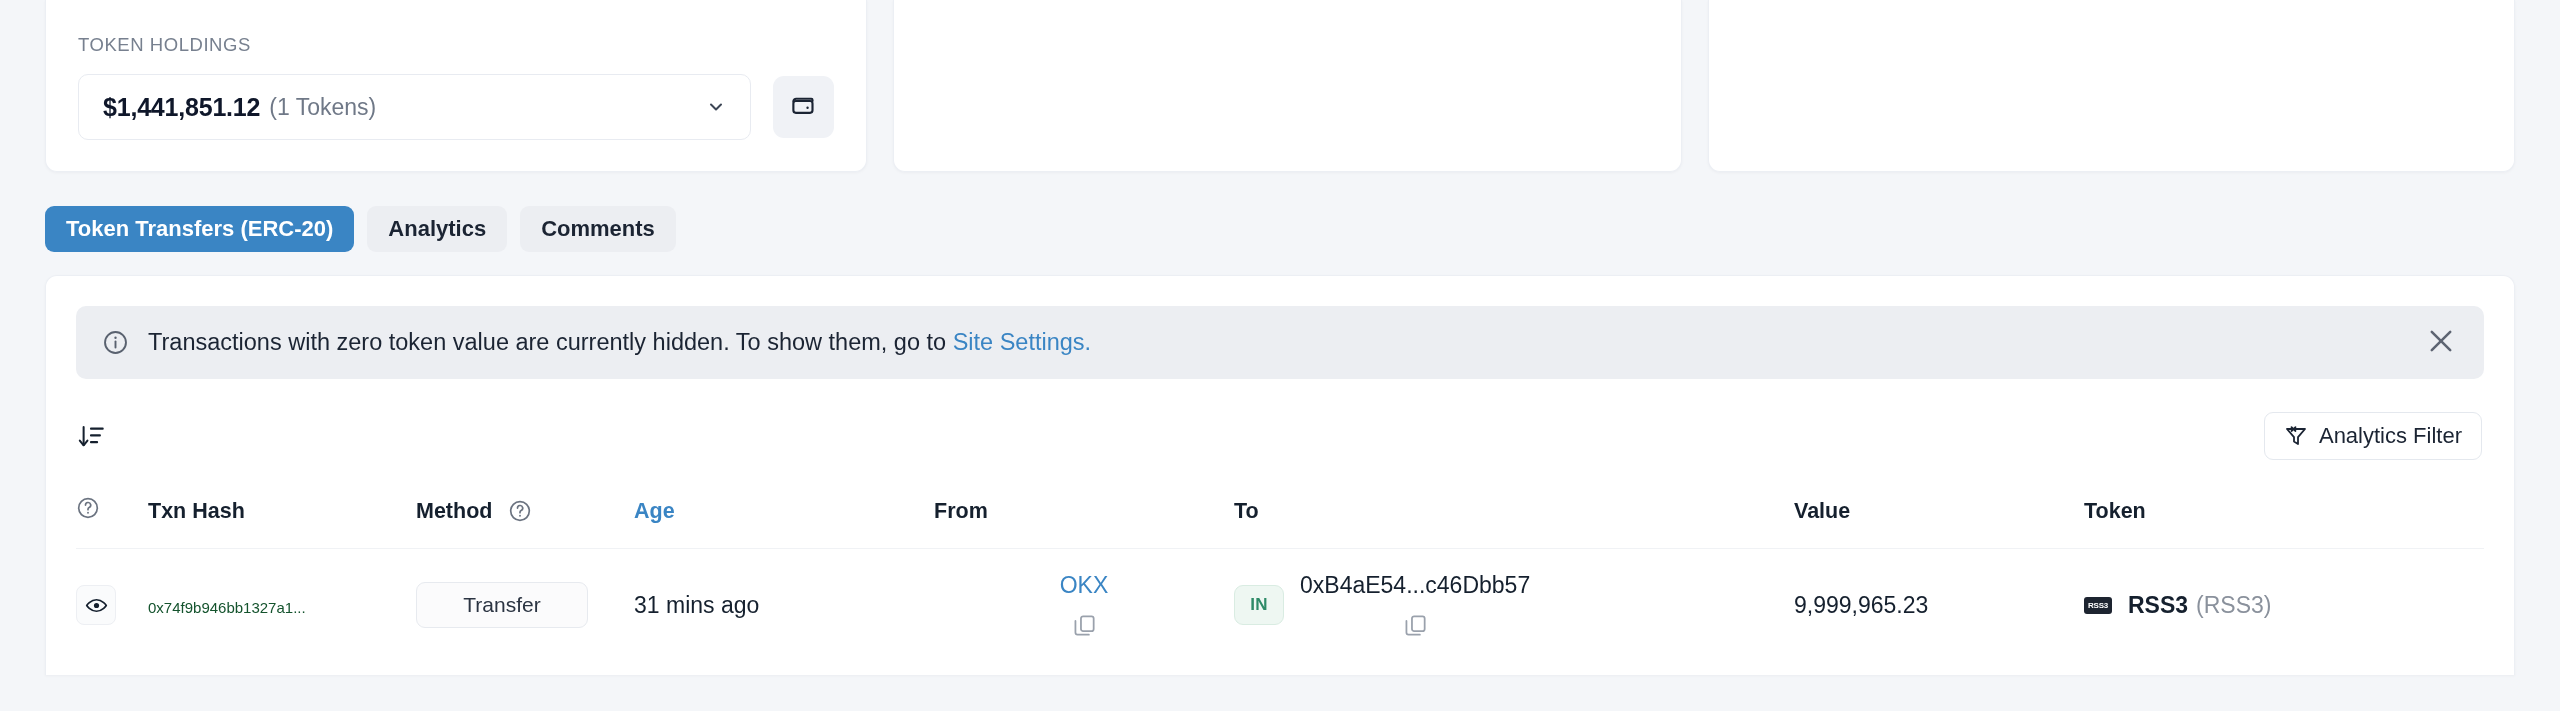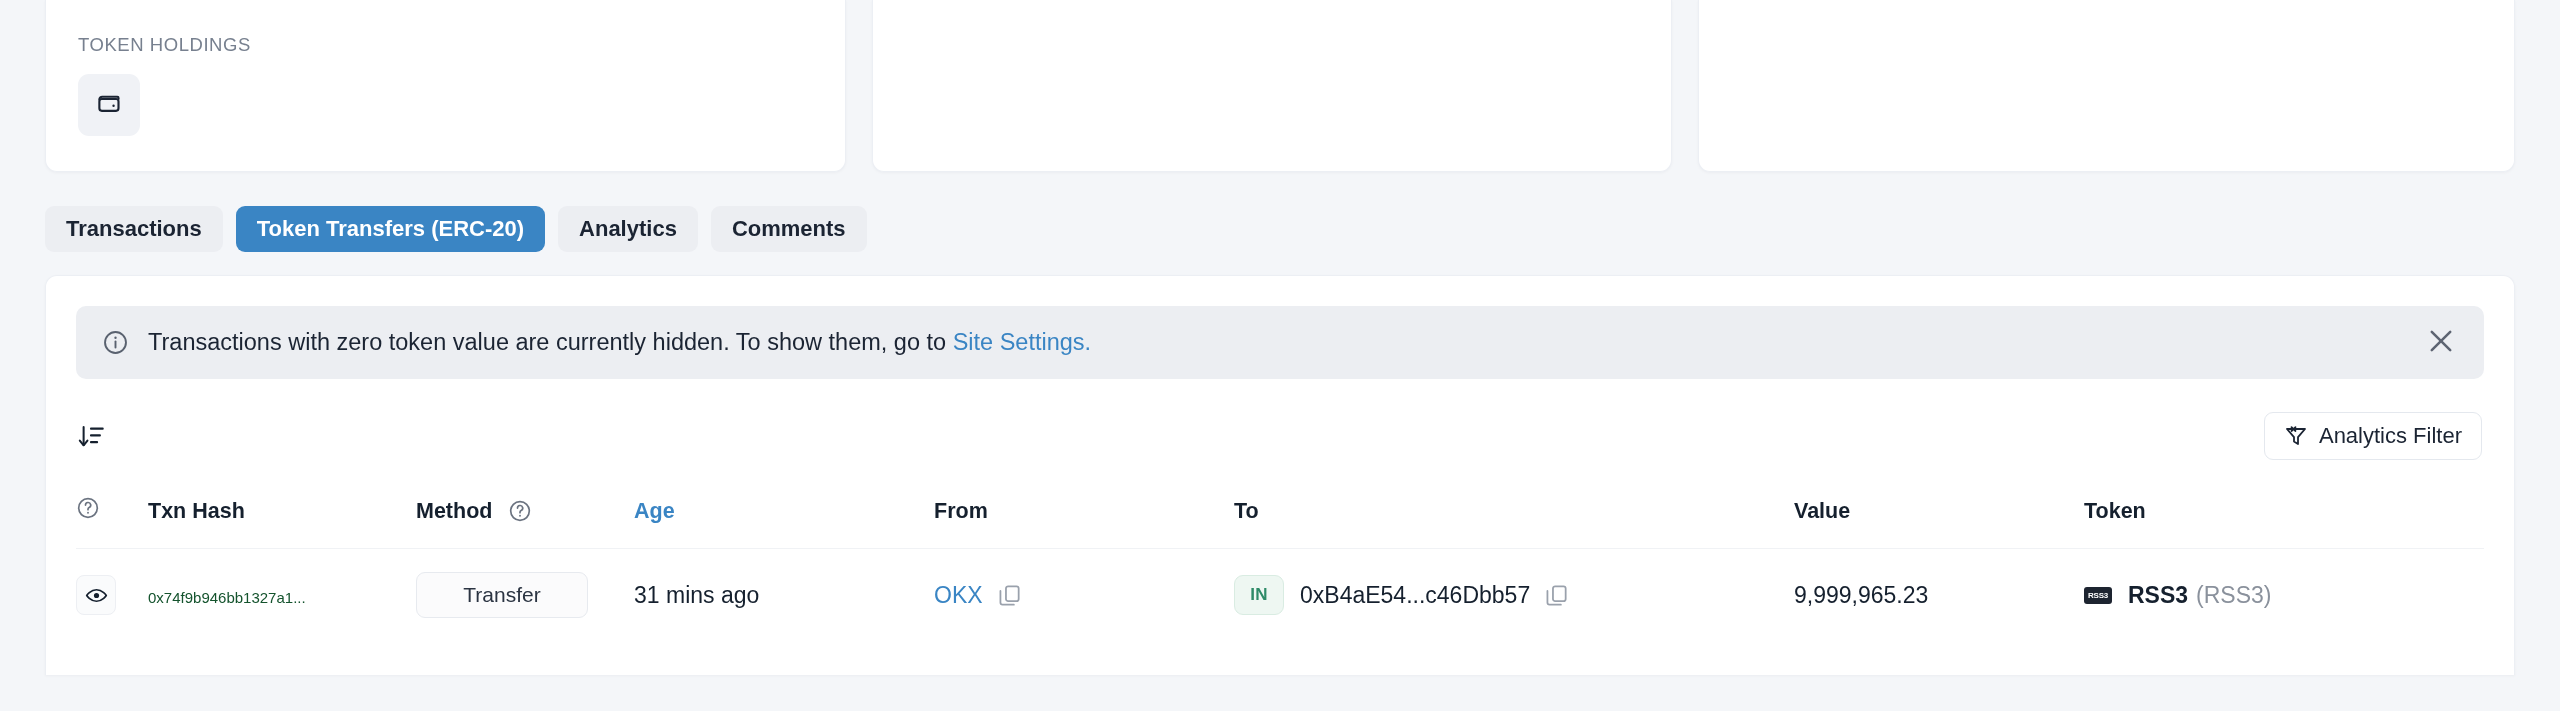--- a/index.html
+++ b/index.html
@@ -246,21 +246,21 @@
     min-width: 172px;
     height: 46px;
     padding: 0 16px;
     border: 1px solid #e7eaef;
     border-radius: 9px;
     background: #fbfbfc;
     font-size: 21px;
     color: #2b3442;
   }
 
-  .addr-cell { display: flex; align-items: center; gap: 14px; }
+  .addr-cell { display: flex; align-items: center; gap: 14px; flex-direction: column; }
   .addrlink { color: #3a85c4; text-decoration: none; cursor: pointer; }
   .addrplain { color: #15202e; }
   .copy-icon { width: 25px; height: 25px; color: #9aa1ac; cursor: pointer; flex: none; }
 
   .in-badge {
     display: inline-flex;
     align-items: center;
     justify-content: center;
     width: 50px; height: 40px;
     border: 1px solid #d9ece2;
@@ -292,39 +292,47 @@
 <body>
 
 <div class="page">
 
   <div class="card-strip">
 
     <div class="card overview">
       <div class="card-label">TOKEN HOLDINGS</div>
 
       <div class="holdings-row">
+        <div class="holdings-select">
+          <span class="holdings-amount">$1,441,851.12</span>
+          <span class="holdings-count">(1 Tokens)</span>
+          <span class="chev">
+            <svg viewBox="0 0 24 24" width="20" height="20" fill="none" stroke="currentColor" stroke-width="2.4" stroke-linecap="round" stroke-linejoin="round">
+              <polyline points="6 9 12 15 18 9"></polyline>
+            </svg>
+          </span>
+        </div>
 
         <button class="wallet-btn">
           <span>
             <svg viewBox="0 0 24 24" width="27" height="27" fill="none" stroke="currentColor" stroke-width="1.9" stroke-linecap="round" stroke-linejoin="round">
               <path d="M3 8.5A2.5 2.5 0 0 1 5.5 6H19a1 1 0 0 1 1 1v1"></path>
               <rect x="3" y="8" width="17" height="10.5" rx="2.2"></rect>
               <circle cx="15.6" cy="14" r="1.05" fill="currentColor" stroke="none"></circle>
             </svg>
           </span>
         </button>
       </div>
     </div>
 
     <div class="card blank"></div>
     <div class="card blank last"></div>
   </div>
 
   <div class="tabbar">
-    <button class="tab">Transactions</button>
     <button class="tab active">Token Transfers (ERC-20)</button>
     <button class="tab">Analytics</button>
     <button class="tab">Comments</button>
   </div>
 
   <div class="panel">
 
     <div class="banner">
       <span class="info-icon">
         <svg viewBox="0 0 24 24" width="27" height="27" fill="none" stroke="currentColor" stroke-width="1.7" stroke-linecap="round" stroke-linejoin="round">

